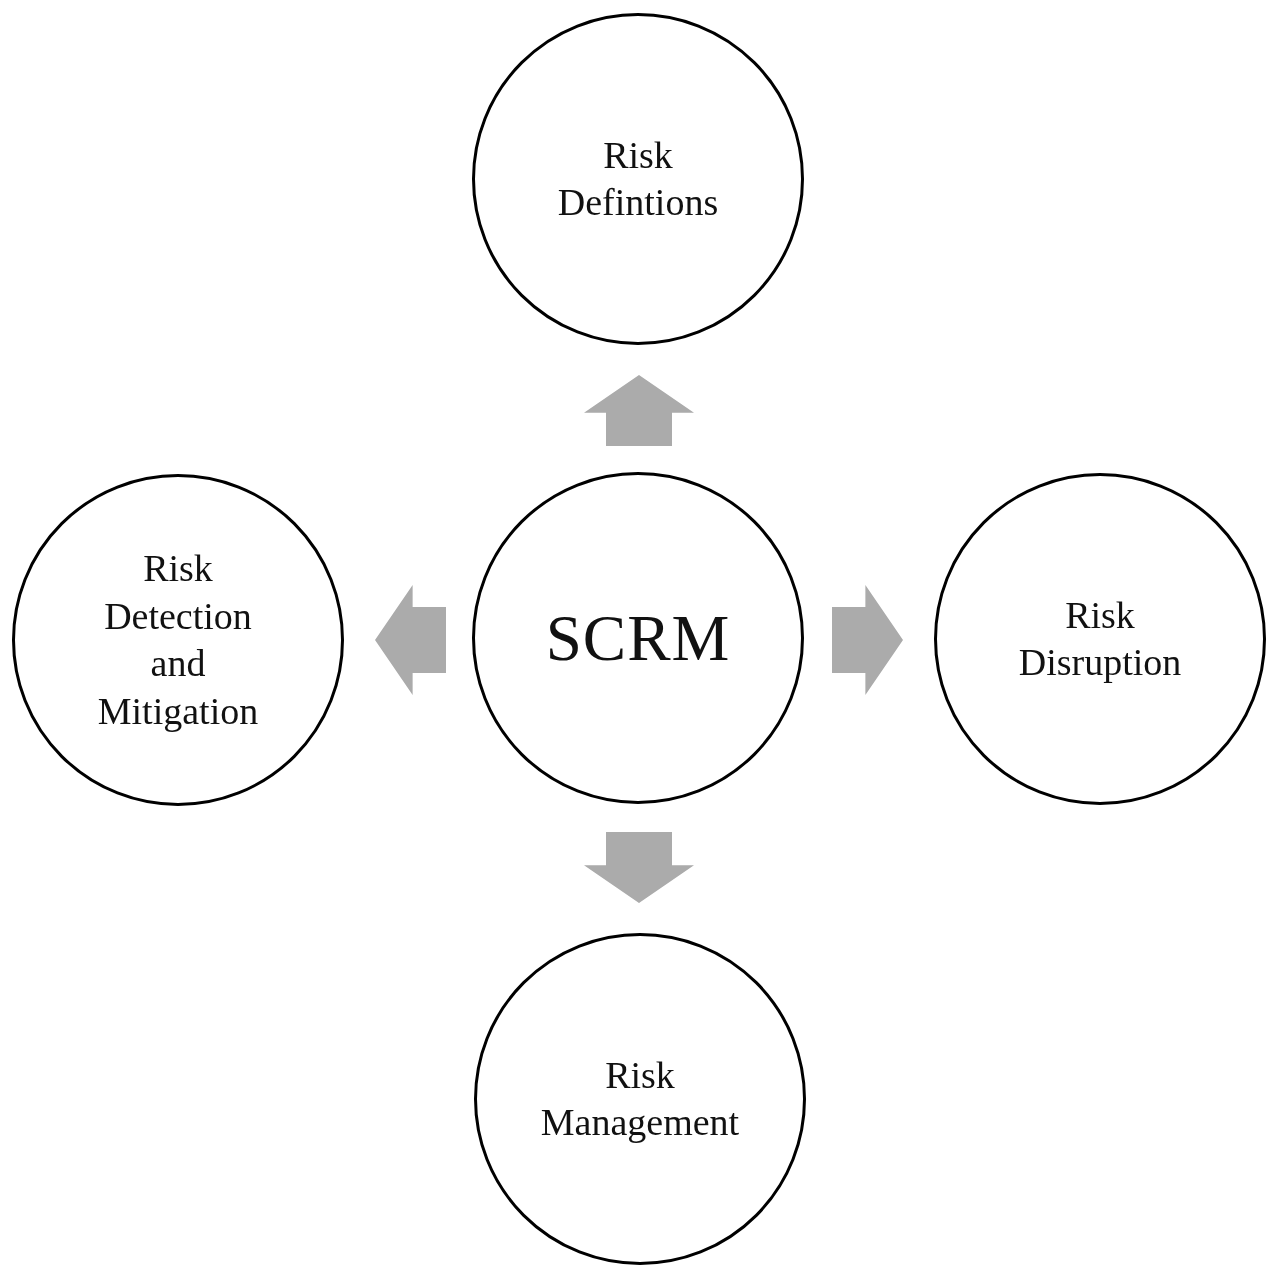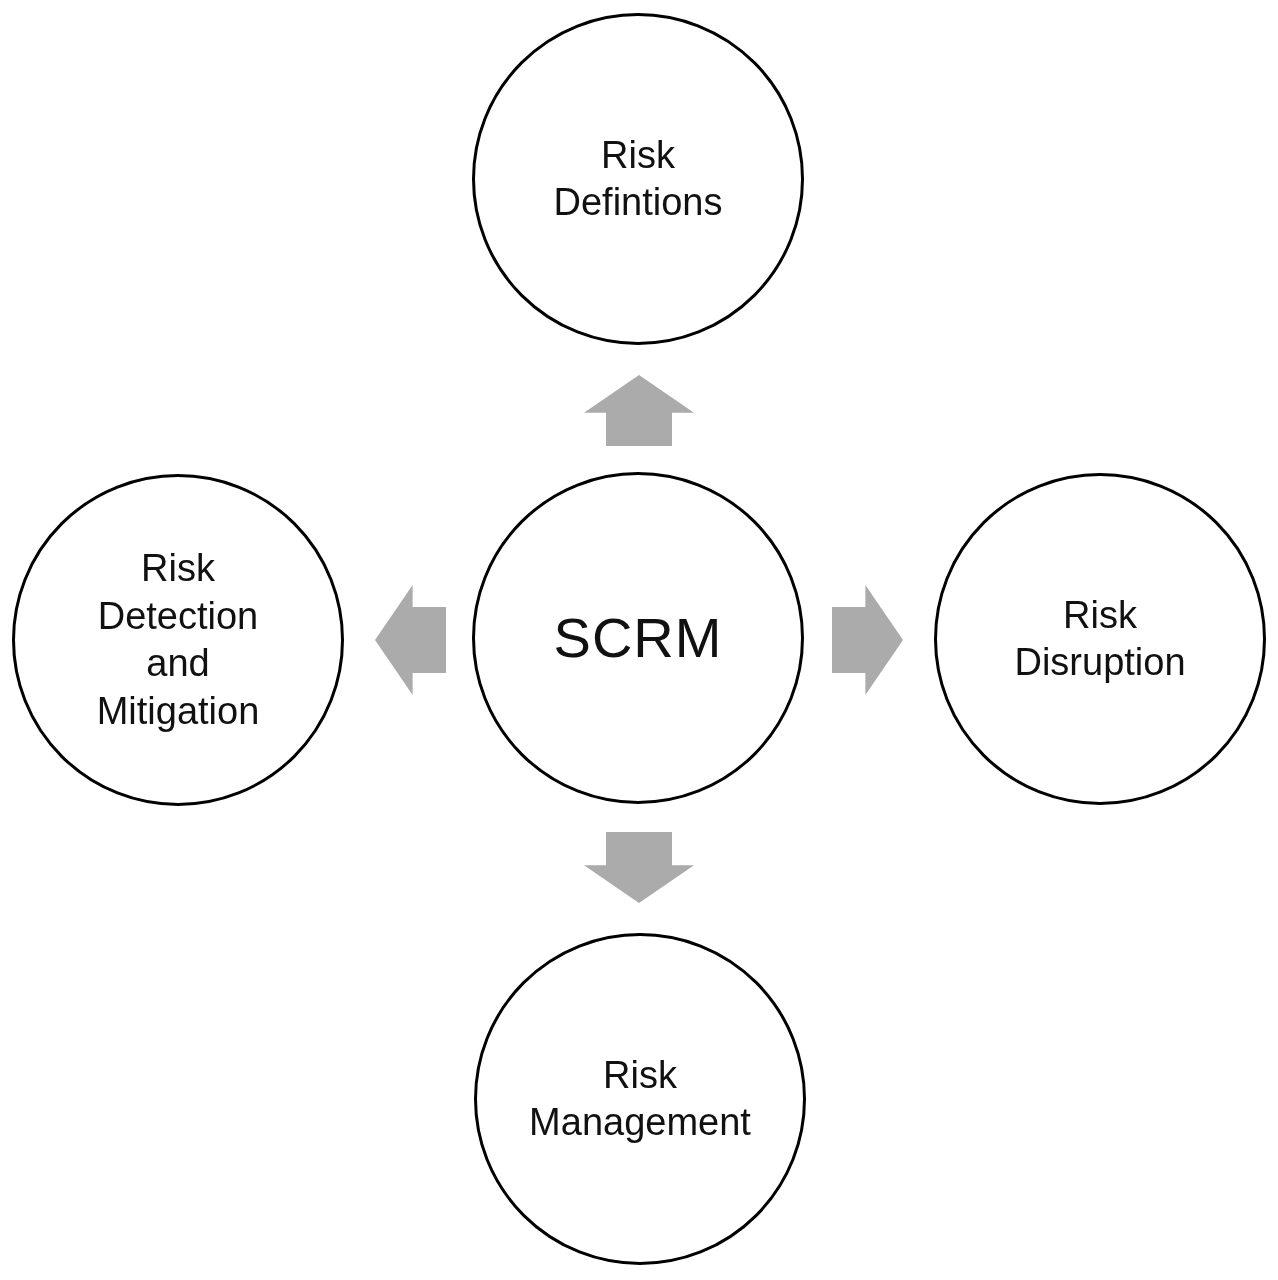--- a/index.html
+++ b/index.html
@@ -5,21 +5,21 @@
   html, body {
     margin: 0;
     padding: 0;
     background: #ffffff;
   }
   .stage {
     position: relative;
     width: 1278px;
     height: 1280px;
     background: #ffffff;
-    font-family: Liberation Sans, sans-serif;
+    font-family: Liberation Serif, serif;
     overflow: hidden;
   }
   .circle {
     position: absolute;
     width: 332px;
     height: 332px;
     box-sizing: border-box;
     border: 3.5px solid #000000;
     border-radius: 50%;
     background: #ffffff;
@@ -28,21 +28,21 @@
     justify-content: center;
     text-align: center;
   }
   .node-label {
     white-space: pre-line;
     font-size: 38px;
     line-height: 1.25;
     color: #111111;
   }
   .center-label {
-    font-size: 56px;
+    font-size: 65px;
     line-height: 1;
     letter-spacing: 1px;
     color: #111111;
   }
   .node-top    { left: 472px; top: 13px;  }
   .node-center { left: 472px; top: 472px; }
   .node-left   { left: 12px;  top: 474px; }
   .node-right  { left: 934px; top: 473px; }
   .node-bottom { left: 474px; top: 933px; }
 

